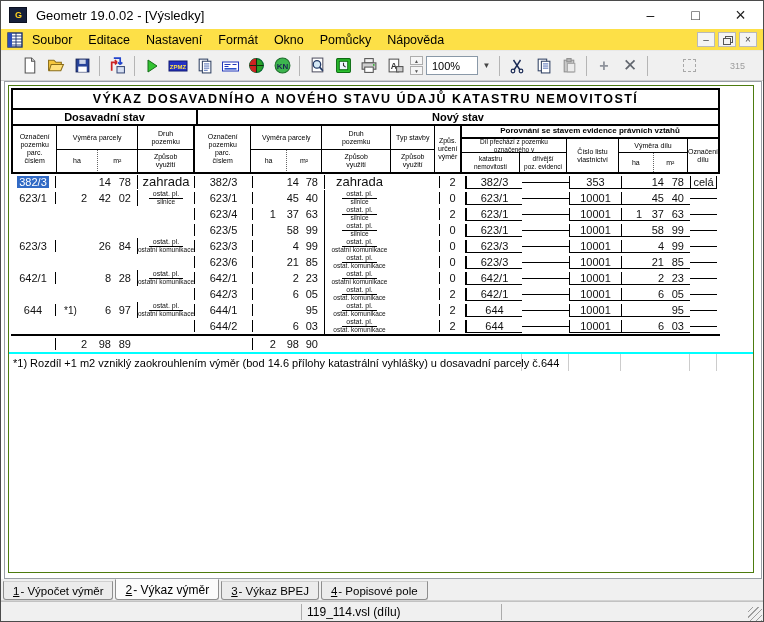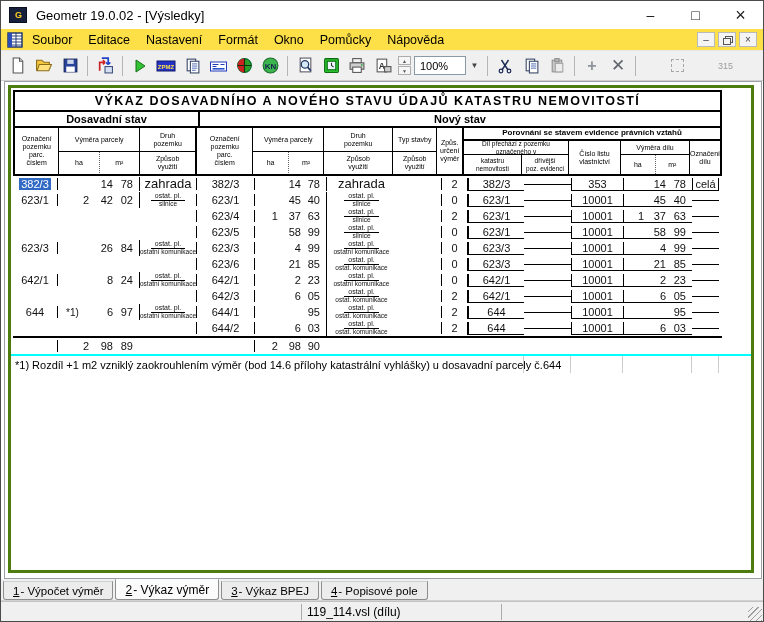--- a/index.html
+++ b/index.html
@@ -19,38 +19,38 @@
   .menubar{position:absolute;left:0;top:28px;width:100%;height:22px;background:#fde047;display:flex;align-items:center;border-bottom:1px solid #e8e8e8;}
   .mdiicon{width:17px;height:16px;margin-left:6px;}
   .menu-item{font-size:12.5px;color:#000;padding:2px 8px;}
   .mdibtns{margin-left:auto;display:flex;gap:3px;margin-right:6px;}
   .mdib{width:18px;height:15px;border:1px solid #b9b9b9;background:#f4f4f4;display:flex;align-items:center;justify-content:center;font-size:10px;color:#444;}
   .restore-glyph{position:relative;width:8px;height:7px;}
   .restore-glyph:before{content:"";position:absolute;left:2px;top:0;width:6px;height:5px;border:1px solid #555;}
   .restore-glyph:after{content:"";position:absolute;left:0;top:2px;width:6px;height:5px;border:1px solid #555;background:#f4f4f4;}
 
   
-  .toolbar{position:absolute;left:0;top:50px;width:100%;height:30px;background:#f0f0f0;border-bottom:1px solid #cfcfcf;display:flex;align-items:center;padding:0 4px;}
+  .toolbar{position:absolute;left:0;top:50px;width:100%;height:30px;background:#f0f0f0;border-bottom:1px solid #cfcfcf;display:flex;align-items:center;padding:0 16px;}
   .tbtn{width:26px;height:24px;display:flex;align-items:center;justify-content:center;flex:0 0 auto;}
   .tsep{width:1px;height:20px;background:#b5b5b5;margin:0 4px;flex:0 0 auto;}
   .tbtn svg{display:block;}
   .spin{display:flex;flex-direction:column;gap:1px;margin-left:2px;flex:0 0 auto;}
   .spin span{width:13px;height:9px;border:1px solid #adadad;background:#f6f6f6;font-size:5px;color:#555;display:flex;align-items:center;justify-content:center;}
   .zoombox{width:52px;height:19px;border:1px solid #8a99a8;background:#fff;font-size:11px;display:flex;align-items:center;padding-left:5px;margin-left:3px;flex:0 0 auto;}
   .dropbtn{width:17px;height:19px;display:flex;align-items:center;justify-content:center;font-size:8px;color:#444;flex:0 0 auto;}
   .graytxt{font-size:9px;color:#9c9c9c;margin:0 3px;flex:0 0 auto;}
   .strike{text-decoration:line-through;}
   .dashedsq{width:13px;height:13px;border:1px dashed #a8a8a8;flex:0 0 auto;margin:0 3px;}
   .plusg{font-size:16px;color:#8f939c;font-weight:bold;}
   .xg{font-size:17px;color:#61666e;}
   .rightgroup{margin-left:auto;display:flex;align-items:center;margin-right:4px;gap:28px;}
 
   
   .content{position:absolute;left:3px;top:80px;width:758px;height:498px;background:#fff;border:1px solid #9aa0a6;}
-  .gridpanel{position:absolute;left:3px;top:3px;width:746px;height:488px;border:3px solid #4d7c0f;background:#fff;overflow:hidden;}
+  .gridpanel{position:absolute;left:3px;top:3px;width:746px;height:488px;border:1px solid #4d7c0f;background:#fff;overflow:hidden;}
 
   
   .hdrbox{position:absolute;left:2px;top:2px;width:709px;border:2px solid #000;background:#fff;}
   .h-title{height:20px;display:flex;align-items:center;justify-content:center;font-weight:bold;font-size:12.5px;letter-spacing:1.5px;border-bottom:2px solid #000;white-space:nowrap;}
   .h-sections{display:flex;height:16px;border-bottom:2px solid #000;}
   .h-sec{display:flex;align-items:center;justify-content:center;font-weight:bold;font-size:11px;}
   .h-sec.dos{width:183px;}
   .h-sec.nov{flex:1;border-left:2px solid #000;}
   .h-cols{display:flex;height:46px;font-size:7px;line-height:1.12;text-align:center;color:#000;}
   .pre{white-space:pre-line;}
@@ -729,21 +729,21 @@
   </div>
 
   <div class="row">
     <div class="c c1">
               <span class="pv">642/1</span>
             </div>
     <div class="c c2 vym">
               <span class="note"></span>
               <span class="s sha"></span>
               <span class="s sma">8</span>
-              <span class="s smb">24</span>
+              <span class="s smb">28</span>
             </div>
     <div class="c c3">
               <div class="druh dd">
                 <span class="ftop">ostat. pl.</span>
                 <span class="fbot">ostatní komunikace</span>
               </div>
             </div>
     <div class="c c4">
               <span>642/1</span>
             </div>

